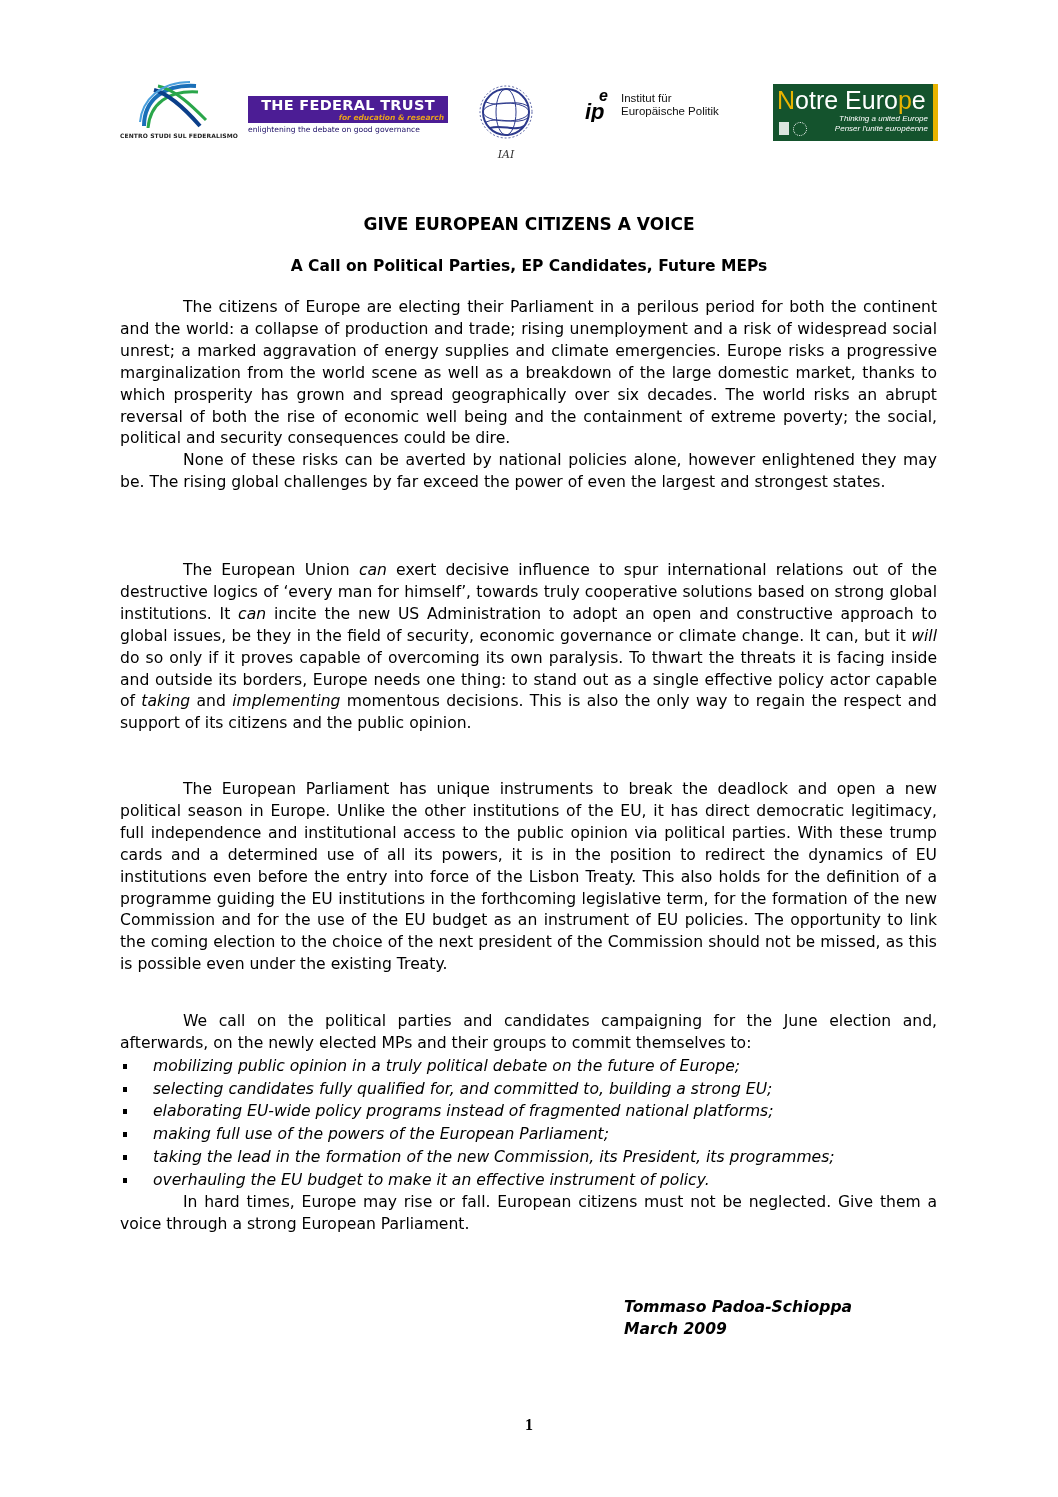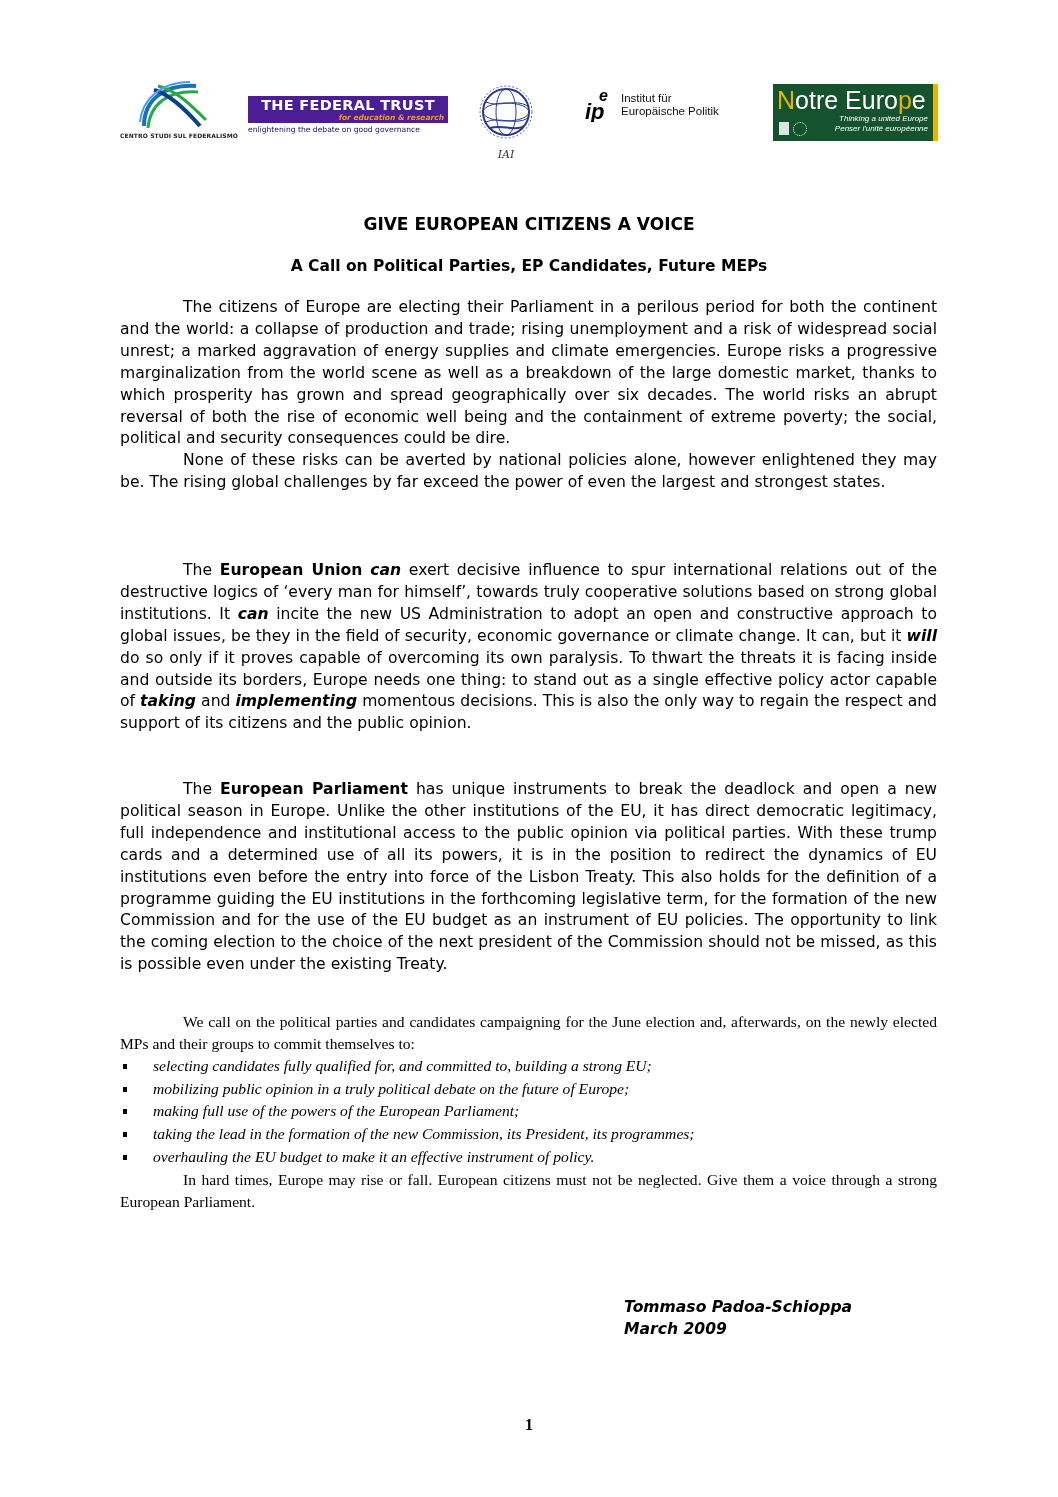--- a/index.html
+++ b/index.html
@@ -41,27 +41,27 @@
 
   
   .title1 { position: absolute; left: 0; width: 1058px; top: 214px; text-align: center;
             font-weight: bold; font-size: 17px; }
   .title2 { position: absolute; left: 0; width: 1058px; top: 257px; text-align: center;
             font-weight: bold; font-size: 15.5px; }
 
   .body { position: absolute; left: 120px; width: 817px; font-size: 15.6px; line-height: 21.9px; }
   .p { text-align: justify; text-align-last: left; margin: 0; }
   .indent { text-indent: 63px; }
-  .b { font-weight: bold; }
+  .b { font-weight: normal; }
   .i { font-style: italic; }
 
   #p1 { top: 297px; }
   #p3 { top: 560px; }
   #p4 { top: 779px; }
-  #p5 { top: 1011px; font-family: Liberation Serif, serif; }
+  #p5 { top: 1011px; }
 
   ul.bullets { list-style: none; margin: 0; padding: 0; }
   ul.bullets li { position: relative; padding-left: 33px; font-style: italic; line-height: 22.8px; }
   ul.bullets li .dot { position: absolute; left: 3px; top: 9px; width: 4px; height: 5px; background: #000; }
 
   .sig { position: absolute; left: 624px; top: 1296px; font-style: italic; font-weight: bold;
          font-size: 15.6px; line-height: 22px; font-family: "DejaVu Sans", sans-serif; }
   .pageno { position: absolute; left: 0; width: 1058px; top: 1416px; text-align: center;
             font-family: "Liberation Serif", serif; font-weight: bold; font-size: 16px; }
 </style>
@@ -134,22 +134,23 @@
   <p class="p indent"><span>The </span><span class="b">European Union</span><span> </span><span class="i b">can</span><span> exert decisive influence to spur international relations out of the destructive logics of ‘every man for himself’, towards truly cooperative solutions based on strong global institutions. It </span><span class="i b">can</span><span> incite the new US Administration to adopt an open and constructive approach to global issues, be they in the field of security, economic governance or climate change. It can, but it </span><span class="i b">will</span><span> do so only if it proves capable of overcoming its own paralysis. To thwart the threats it is facing inside and outside its borders, Europe needs one thing: to stand out as a single effective policy actor capable of </span><span class="i b">taking</span><span> and </span><span class="i b">implementing</span><span> momentous decisions. This is also the only way to regain the respect and support of its citizens and the public opinion.</span></p>
 </div>
 
 <div class="body" id="p4">
   <p class="p indent"><span>The </span><span class="b">European Parliament</span><span> has unique instruments to break the deadlock and open a new political season in Europe. Unlike the other institutions of the EU, it has direct democratic legitimacy, full independence and institutional access to the public opinion via political parties. With these trump cards and a determined use of all its powers, it is in the position to redirect the dynamics of EU institutions even before the entry into force of the Lisbon Treaty. This also holds for the definition of a programme guiding the EU institutions in the forthcoming legislative term, for the formation of the new Commission and for the use of the EU budget as an instrument of EU policies. The opportunity to link the coming election to the choice of the next president of the Commission should not be missed, as this is possible even under the existing Treaty.</span></p>
 </div>
 
 <div class="body" id="p5">
   <p class="p indent">We call on the political parties and candidates campaigning for the June election and, afterwards, on the newly elected MPs and their groups to commit themselves to:</p>
   <ul class="bullets">
+    <li><span class="dot"></span><span>mobilizing public opinion in a truly political debate on the future of Europe;</span></li>
     <li><span class="dot"></span><span>selecting candidates fully qualified for, and committed to, building a strong EU;</span></li>
-    <li><span class="dot"></span><span>mobilizing public opinion in a truly political debate on the future of Europe;</span></li>
+    <li><span class="dot"></span><span>elaborating EU-wide policy programs instead of fragmented national platforms;</span></li>
     <li><span class="dot"></span></li>
     <li><span class="dot"></span><span>making full  use of the powers of the European Parliament;</span></li>
     <li><span class="dot"></span><span>taking the lead in the formation of the new Commission, its President, its programmes;</span></li>
     <li><span class="dot"></span><span>overhauling the EU budget to make it an effective instrument of policy.</span></li>
   </ul>
   <p class="p indent">In hard times, Europe may rise or fall. European citizens must not be neglected. Give them a voice through a strong European Parliament.</p>
 </div>
 
 <div class="sig">
   <div>Tommaso Padoa-Schioppa</div>

